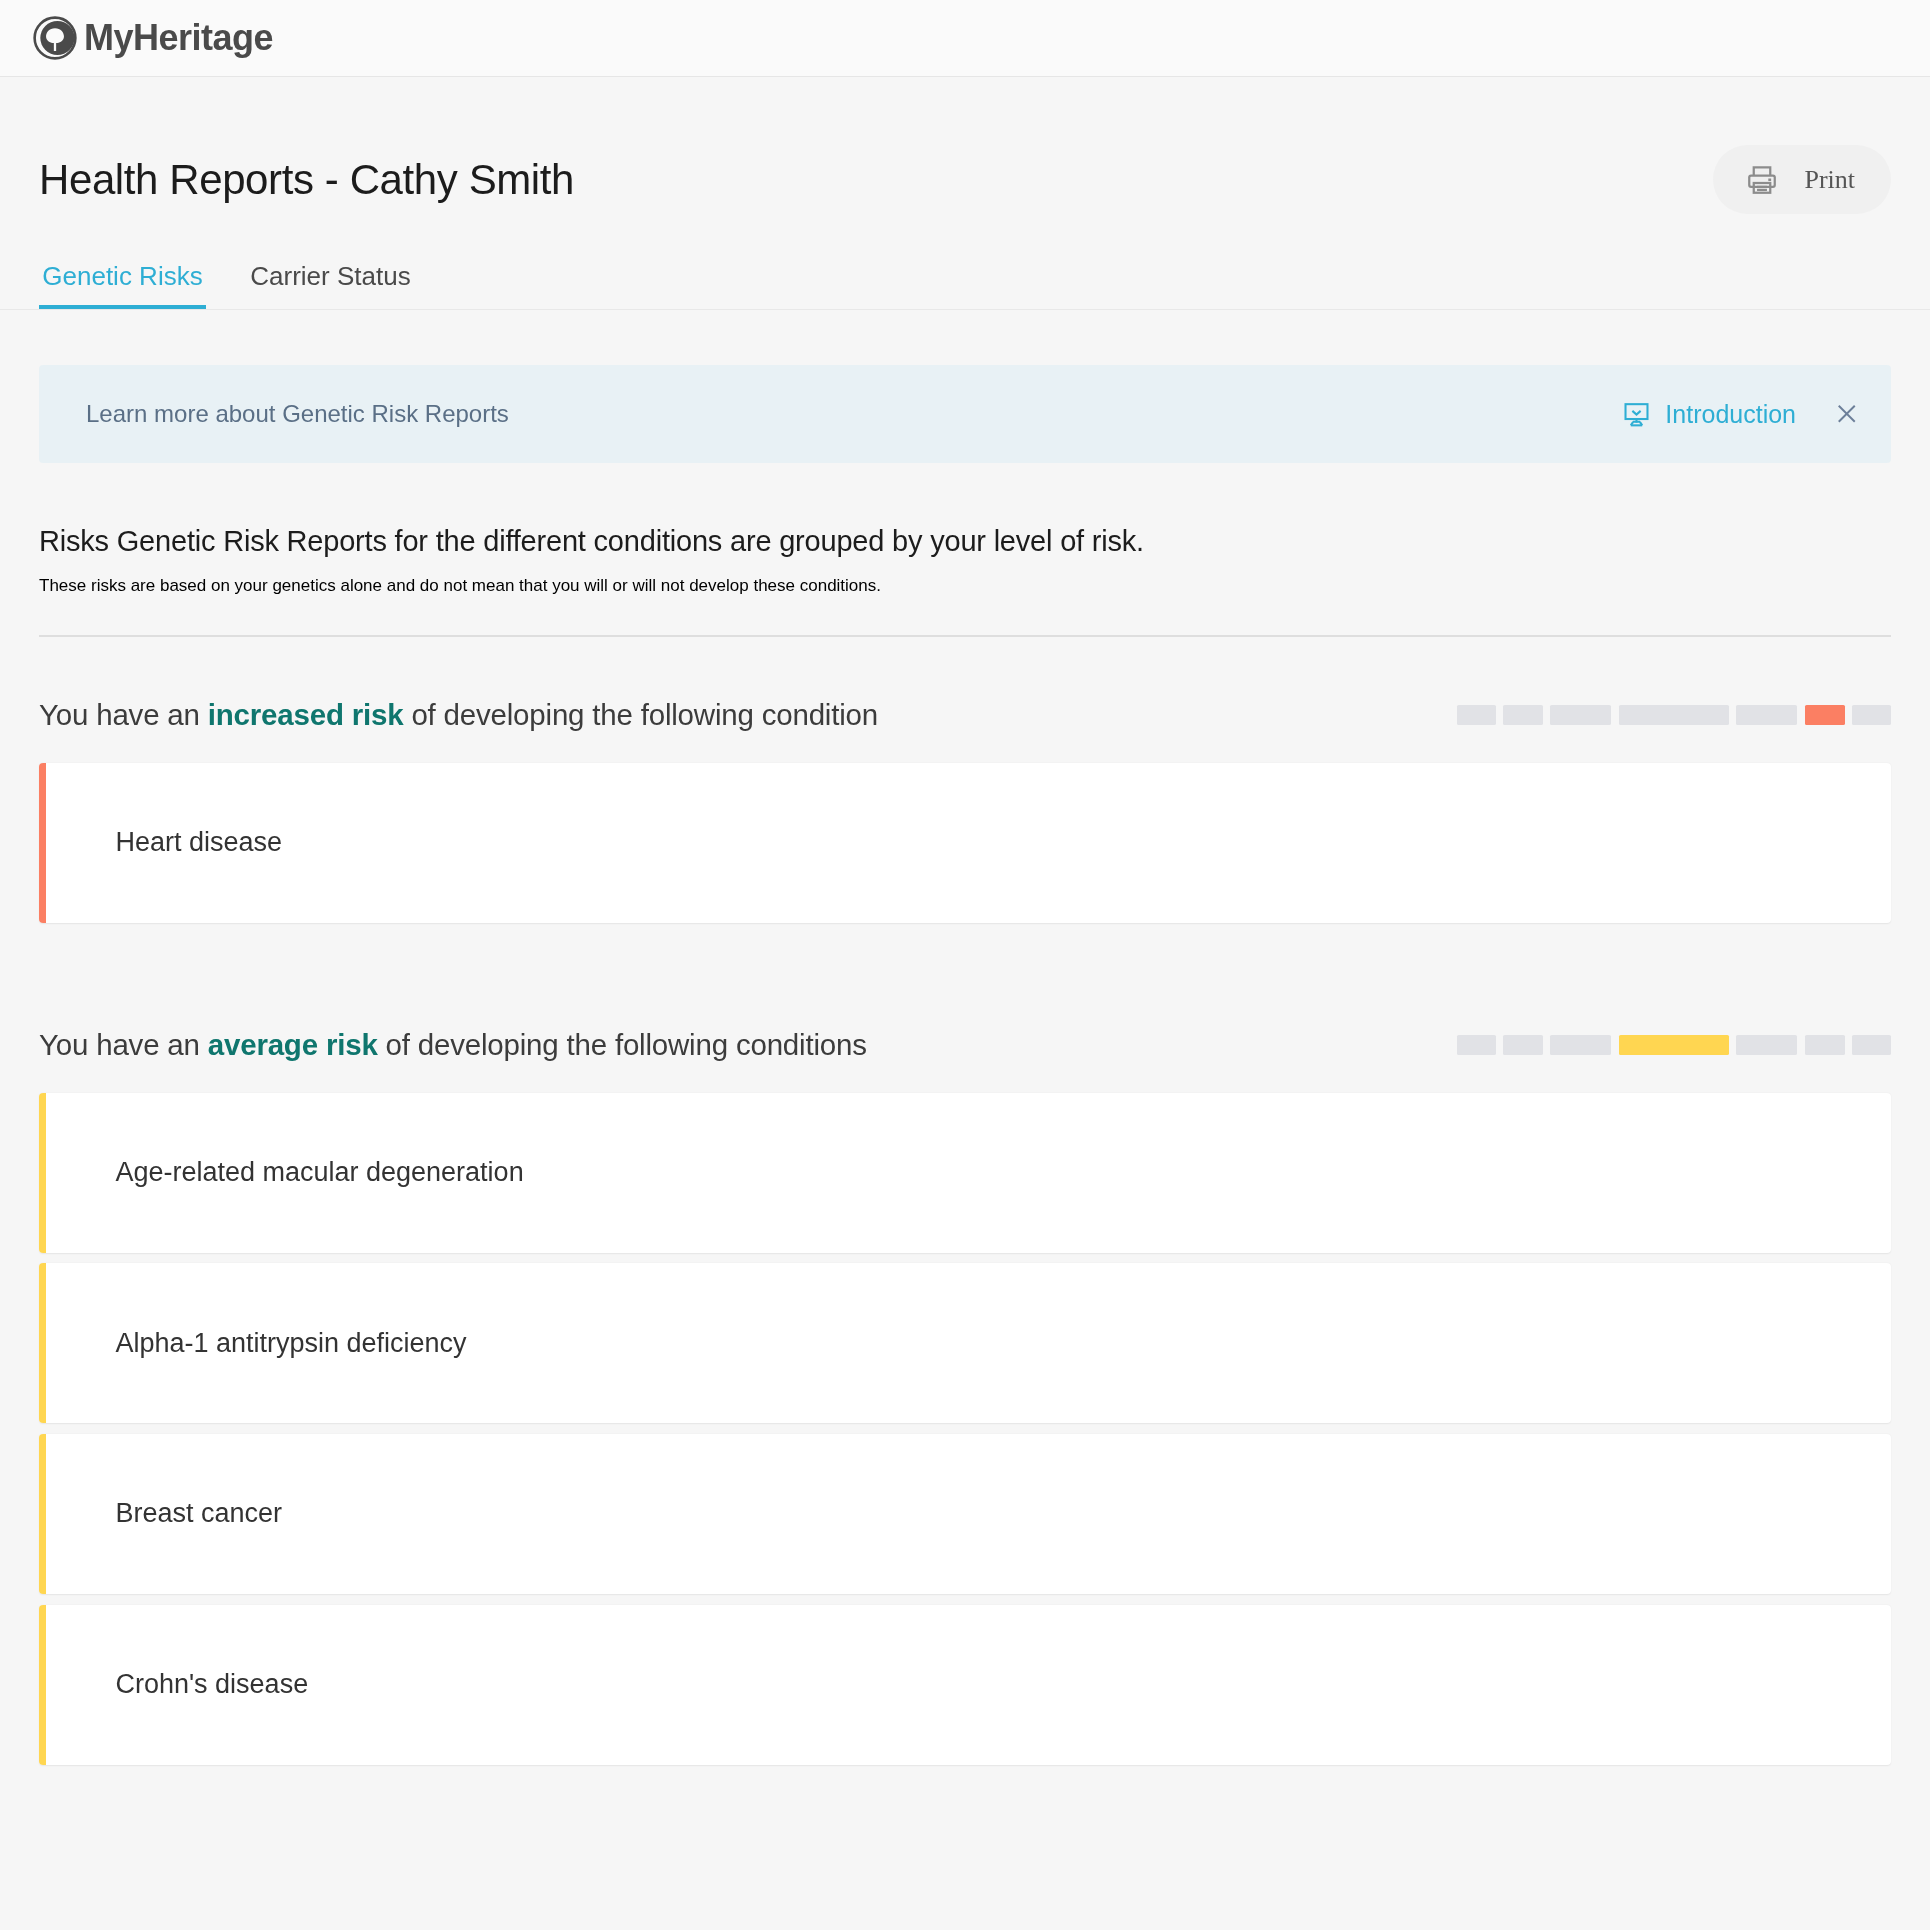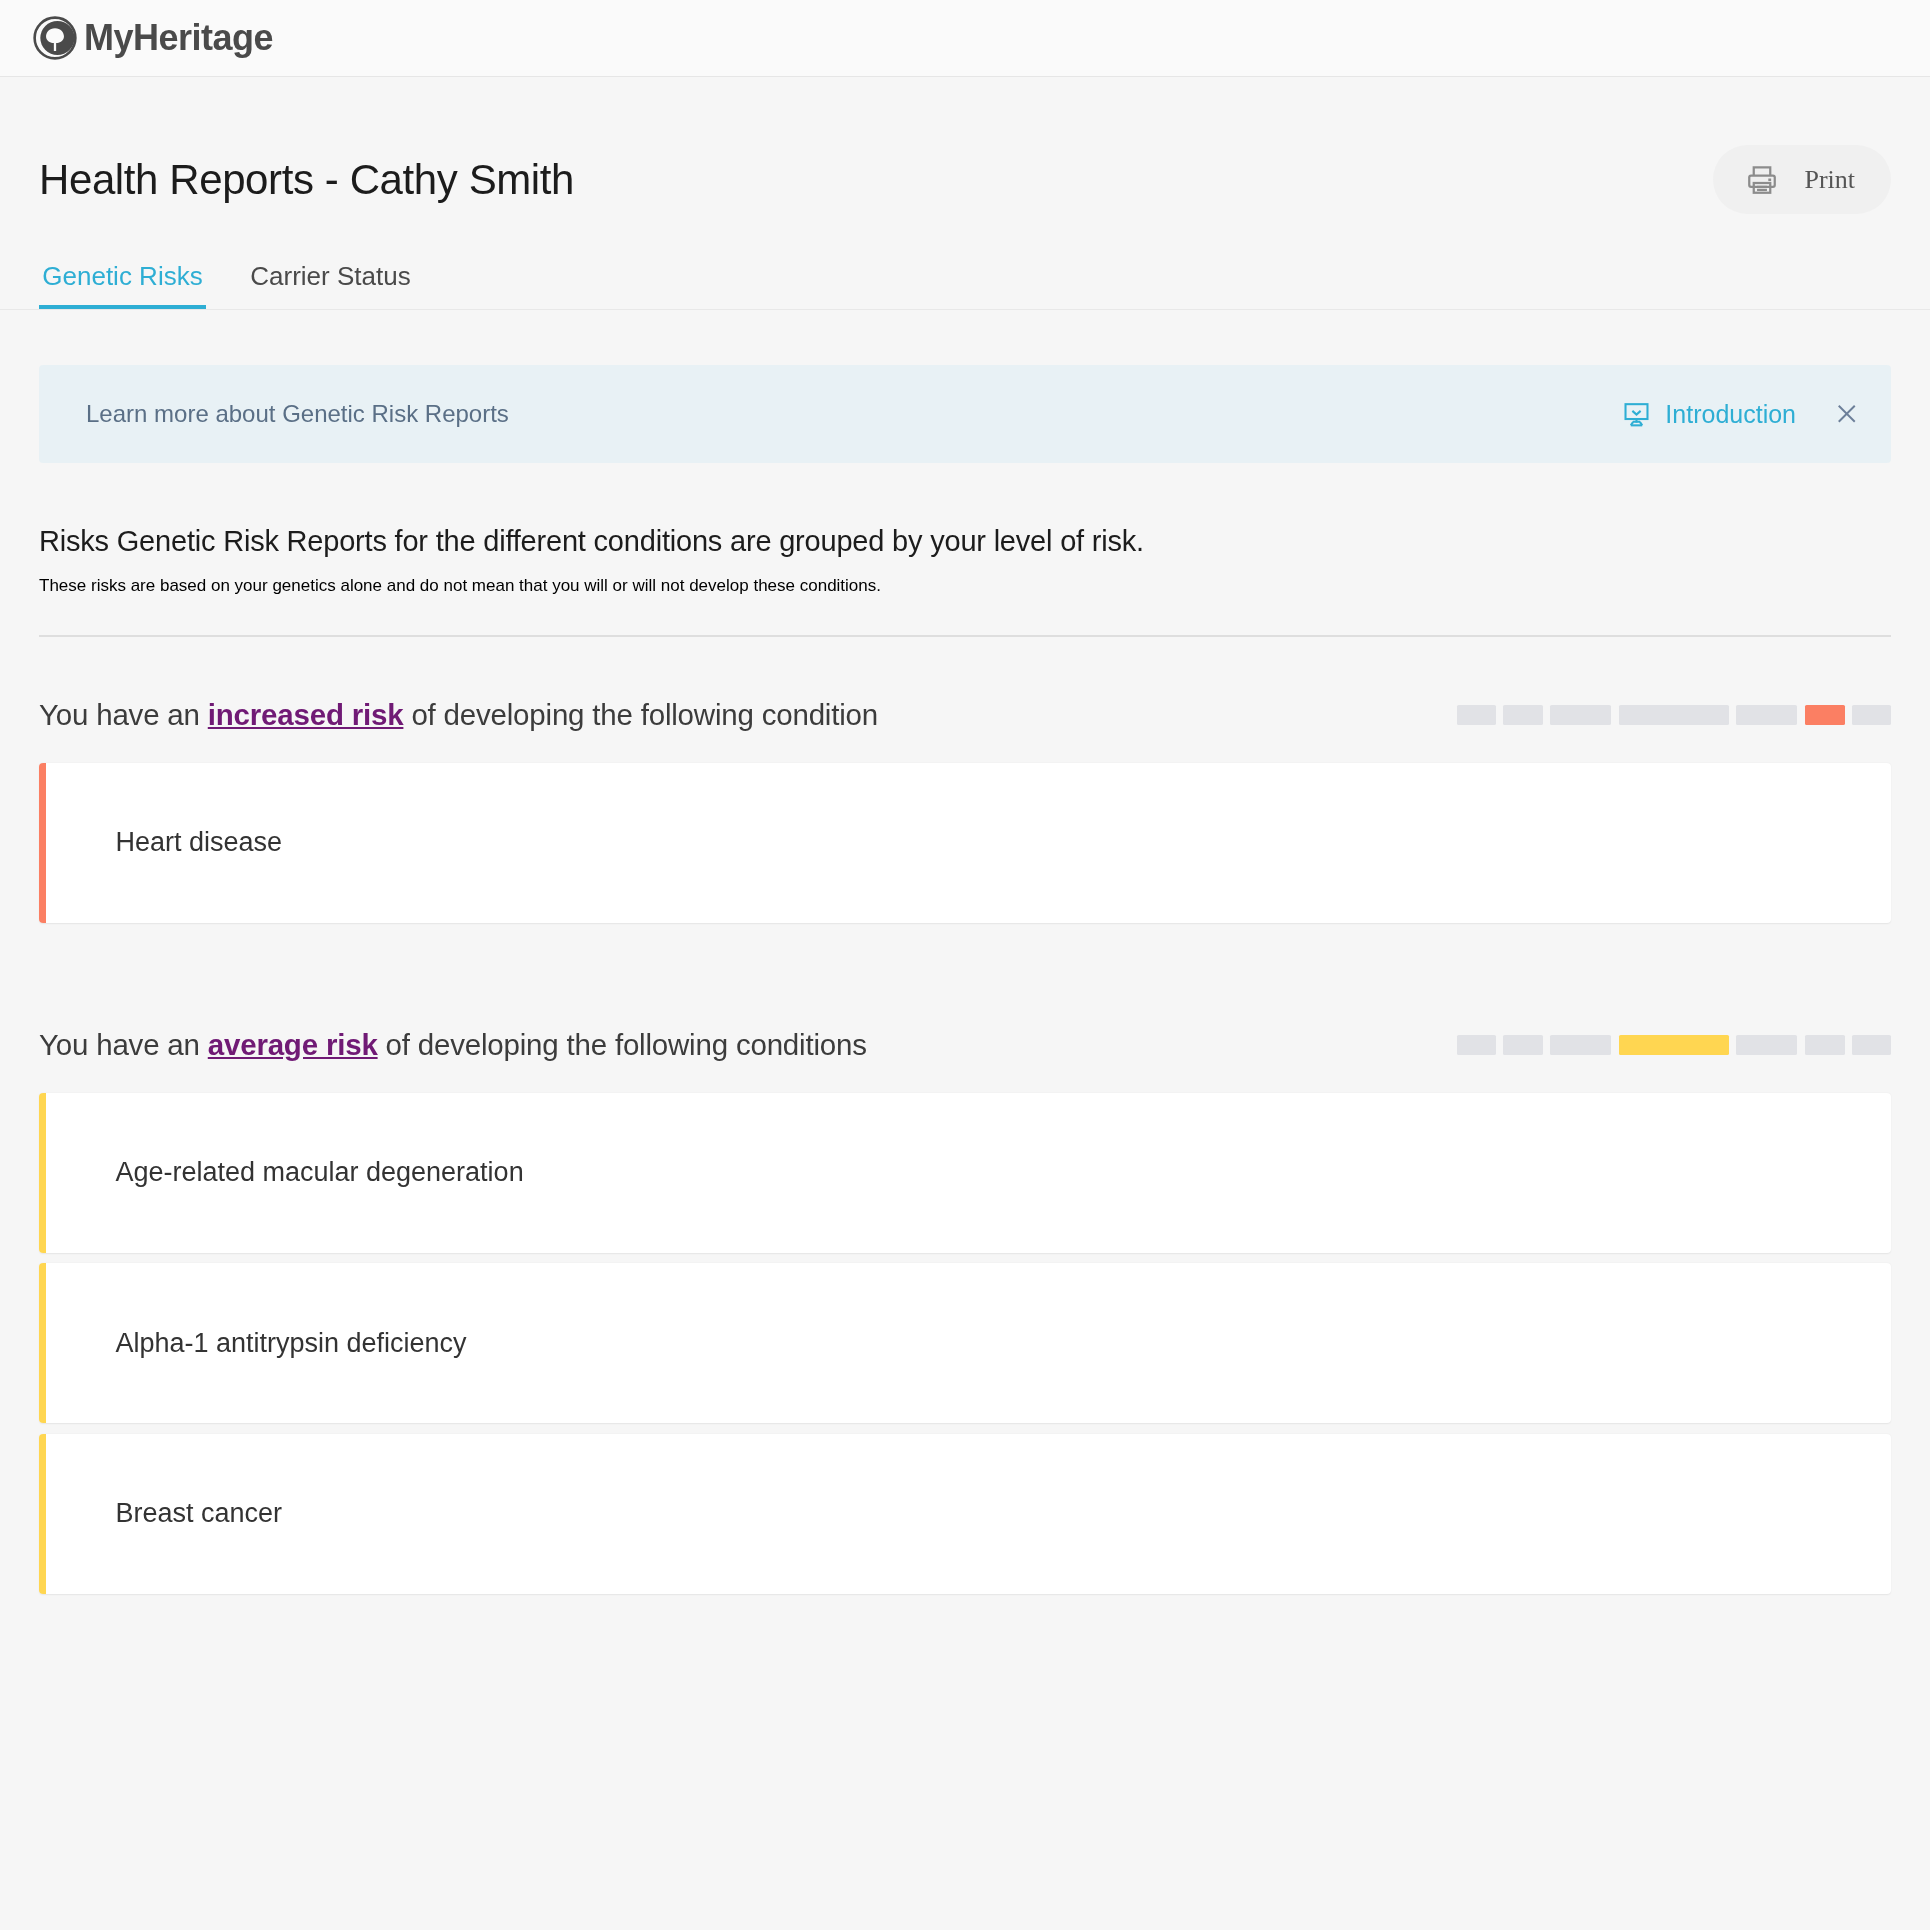--- a/index.html
+++ b/index.html
@@ -187,21 +187,21 @@
     margin-bottom: 31px;
   }
 
   .risk-title {
     font-size: 29.5px;
     color: #3c3c3c;
     font-weight: normal;
     letter-spacing: -0.2px;
   }
 
-  .risk-title b { color: #701a75; font-weight: bold; text-decoration: underline; }
+  .risk-title b { color: #0f766e; font-weight: bold; }
 
   .meter { display: flex; align-items: center; gap: 7.4px; }
 
   .seg {
     height: 19.6px;
     background: #e1e2e6;
     border-radius: 1.6px;
   }
 
   .cards { display: flex; flex-direction: column; gap: 10.6px; }
@@ -338,17 +338,21 @@
           <div class="card-label">Age-related macular degeneration</div>
         </div>
         <div class="card">
           <div class="card-accent" style="background: rgb(255, 214, 81);"></div>
           <div class="card-label">Alpha-1 antitrypsin deficiency</div>
         </div>
         <div class="card">
           <div class="card-accent" style="background: rgb(255, 214, 81);"></div>
           <div class="card-label">Breast cancer</div>
         </div>
+        <div class="card">
+          <div class="card-accent" style="background: rgb(255, 214, 81);"></div>
+          <div class="card-label">Crohn's disease</div>
+        </div>
       </div>
   </div>
 
 </div>
 
 
 </body></html>

